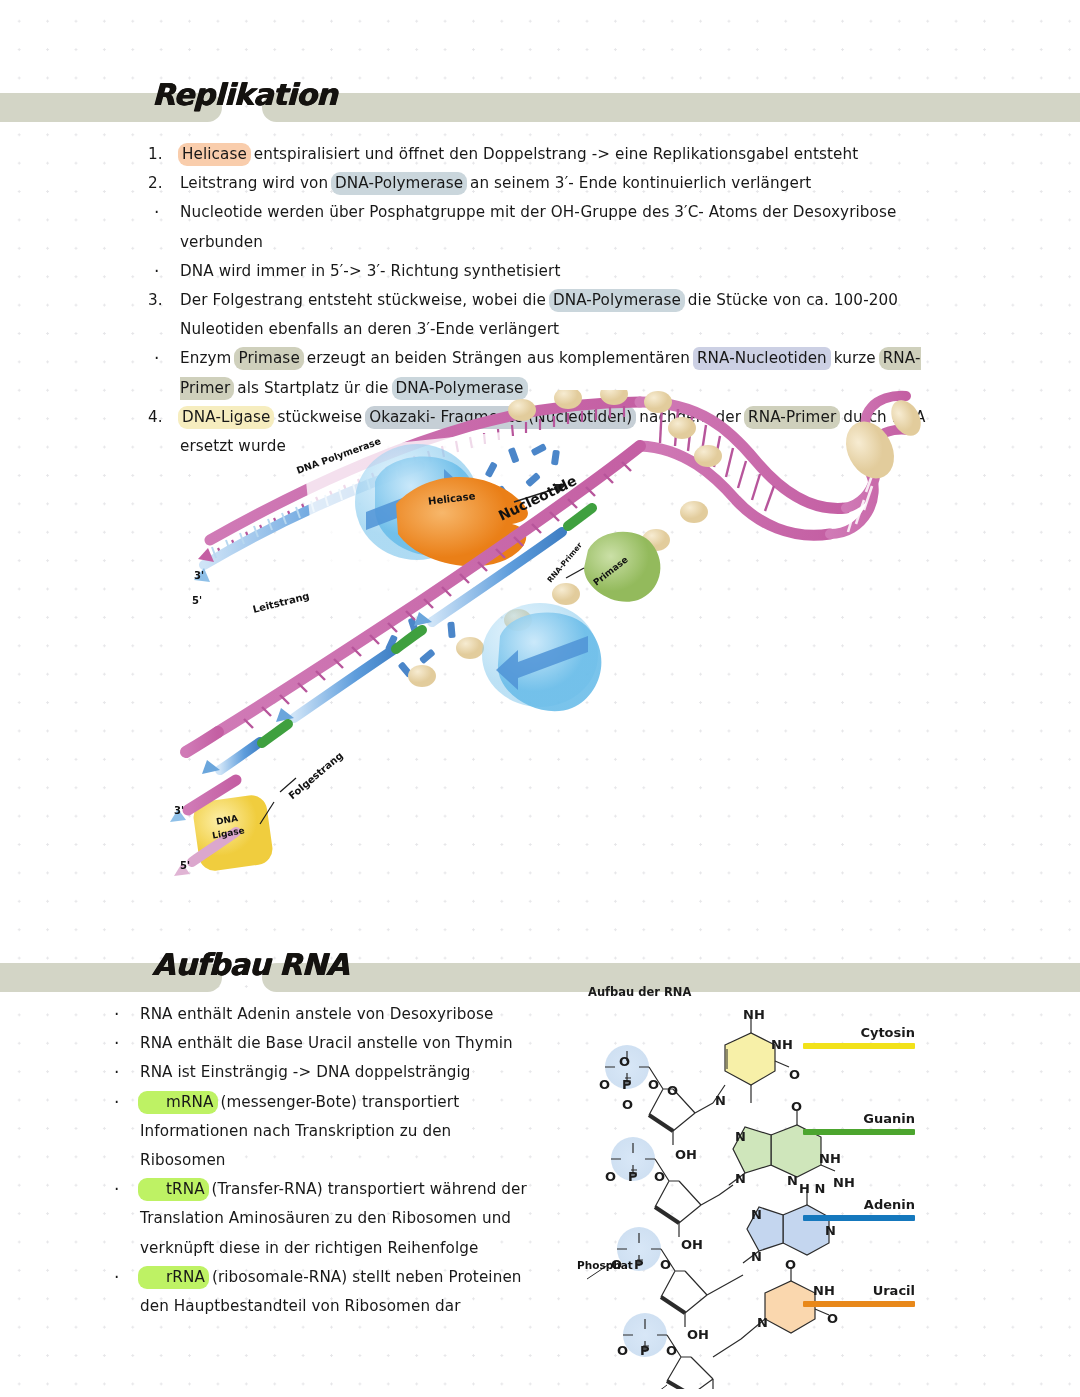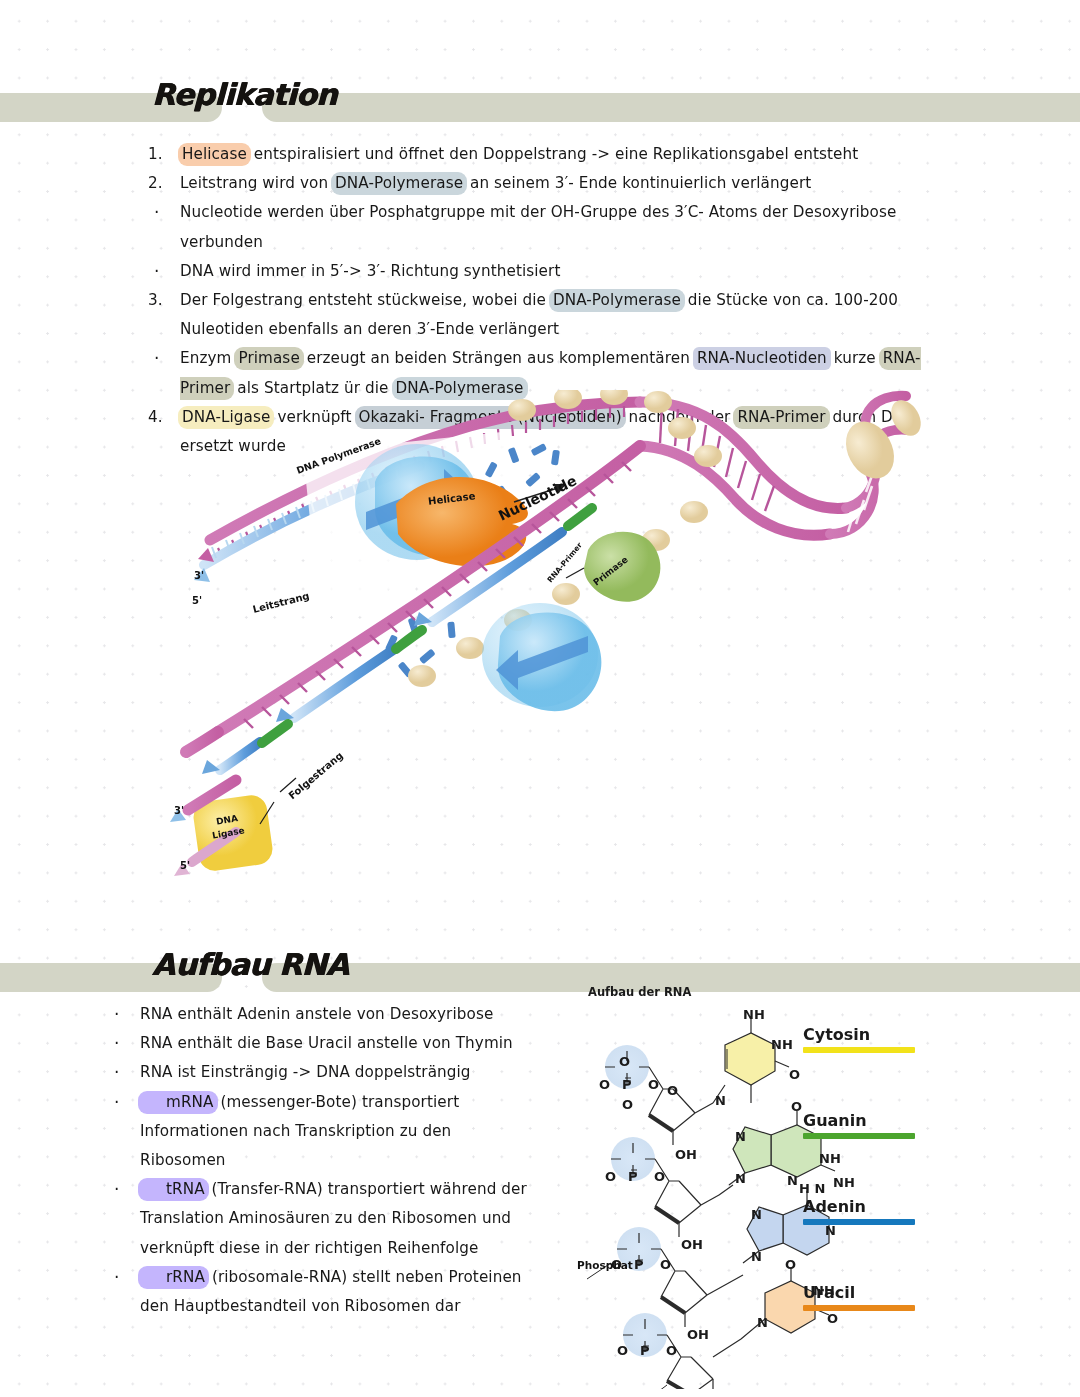--- a/index.html
+++ b/index.html
@@ -66,21 +66,21 @@
   .li .tx{ display:block; margin-left:32px; }
   .li.dot .mk{ font-size:17px; line-height:29px; padding-left:6px; }
 
   .hl{ border-radius:9px; padding:2px 4px 3px 4px; margin:0 -2px; }
   .hl-peach  { background:#f9cdac; }
   .hl-blue   { background:#cad6dc;margin-top:24px; }
   .hl-bluegrey{ background:#c6cfd6; }
   .hl-olive  { background:#cfd0bc; }
   .hl-violet { background:#ccd0e4;border-radius:6px; }
   .hl-yellow { background:#f6edbf; }
-  .hl-pink   { background:#c4b5fd;padding-left:28px; }
+  .hl-pink   { background:#bef264;padding-left:28px; }
 
   
   #fig-repl{ position:absolute; left:170px; top:390px; width:790px; height:545px; }
   .fig-label{
     position:absolute;
     font-family:"DejaVu Sans", sans-serif;
     font-weight:bold;
     font-size:9.5px;
     color:#111;
     white-space:nowrap;
@@ -92,21 +92,21 @@
 
   
   #fig-rna{ position:absolute; left:575px; top:985px; width:345px; height:390px; }
   #fig-rna .rna-title{
     position:absolute; left:13px; top:0;
     font-size:11.5px; font-weight:bold; color:#1a1a1a;
     font-family:"DejaVu Sans", sans-serif;
   }
   .legend-item{ position:absolute; width:112px; }
   .legend-item .lg-txt{
-    font-size:16px; font-weight:bold; color:#1a1a1a; text-align:left;
+    font-size:13px; font-weight:bold; color:#1a1a1a; text-align:right;
     display:block; font-family:"DejaVu Sans", sans-serif;
   }
   .legend-item .lg-bar{ display:block; height:6px; margin-top:3px; border-radius:1px; }
   .chem-lbl{
     position:absolute; font-size:10.5px; font-weight:bold; color:#111;
     font-family:"DejaVu Sans", sans-serif;
   }
   .atom{
     position:absolute; font-size:13px; font-weight:bold; color:#1b1b1b;
     font-family:"DejaVu Sans", sans-serif;
@@ -145,21 +145,21 @@
       <div class="li number">
         <span class="mk">3.</span>
         <span class="tx"><span>Der Folgestrang entsteht stückweise, wobei die </span><span class="hl hl-blue">DNA-Polymerase</span><span> die Stücke von ca. 100-200 Nuleotiden ebenfalls an deren 3′-Ende verlängert</span></span>
       </div>
       <div class="li dot">
         <span class="mk">·</span>
         <span class="tx"><span>Enzym </span><span class="hl hl-olive">Primase</span><span> erzeugt an beiden Strängen aus komplementären </span><span class="hl hl-violet">RNA-Nucleotiden</span><span> kurze </span><span class="hl hl-olive">RNA- Primer</span><span> als Startplatz ür die </span><span class="hl hl-blue">DNA-Polymerase</span></span>
       </div>
       <div class="li number">
         <span class="mk">4.</span>
-        <span class="tx"><span class="hl hl-yellow">DNA-Ligase</span><span> verknüpft </span><span class="hl hl-bluegrey">Okazaki- Fragmente (Nucleotiden)</span><span> nachdem der </span><span class="hl hl-olive">RNA-Primer</span><span> durch DNA ersetzt wurde</span></span>
+        <span class="tx"><span class="hl hl-yellow">DNA-Ligase</span><span> stückweise </span><span class="hl hl-bluegrey">Okazaki- Fragmente (Nucleotiden)</span><span> nachdem der </span><span class="hl hl-olive">RNA-Primer</span><span> durch DNA ersetzt wurde</span></span>
       </div>
     </div>
 
   <div id="fig-repl">
     <svg width="790" height="545" viewBox="0 0 790 545">
       <defs>
         <linearGradient id="gPink" x1="0" y1="0" x2="1" y2="0">
           <stop offset="0%" stop-color="#d07ab6"></stop>
             <stop offset="100%" stop-color="#c45fa3"></stop>
         </linearGradient>

